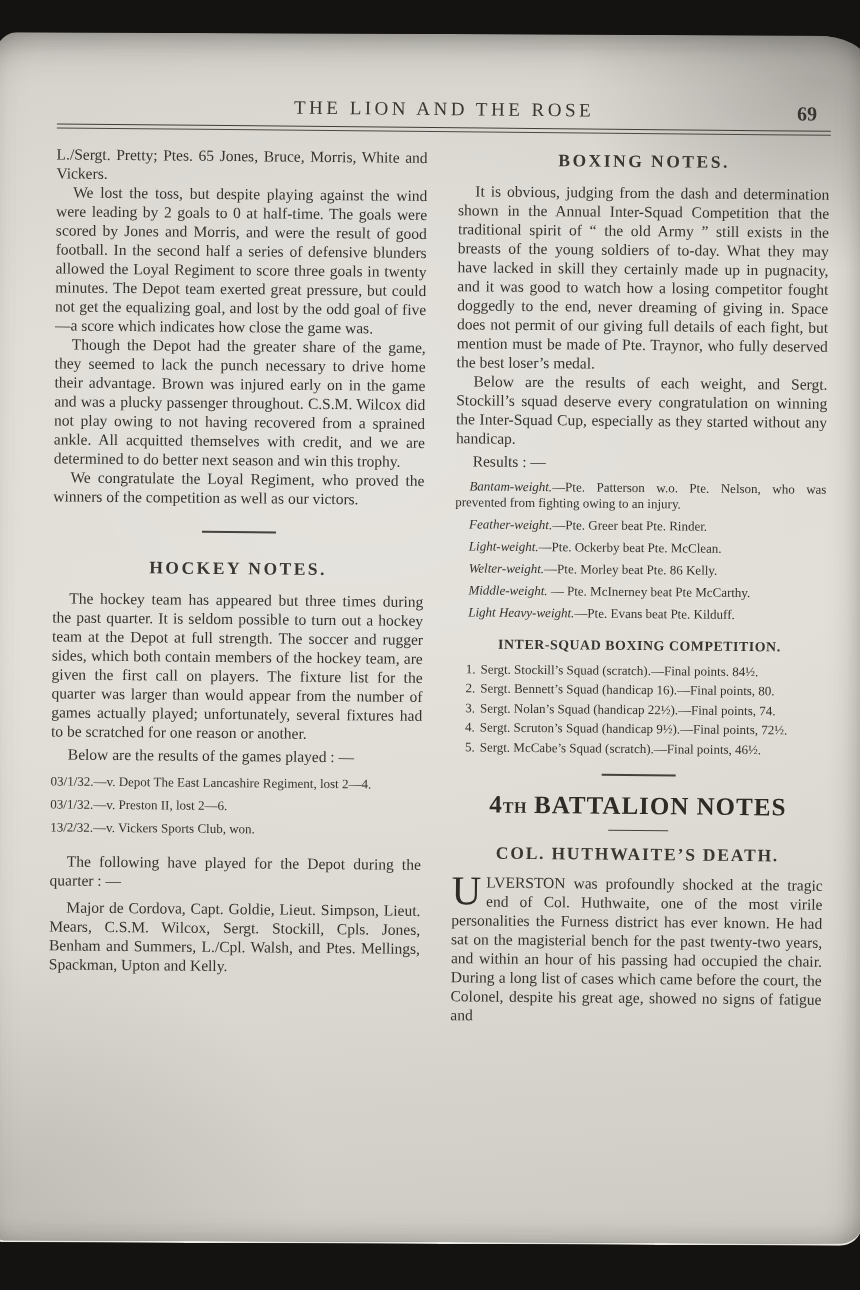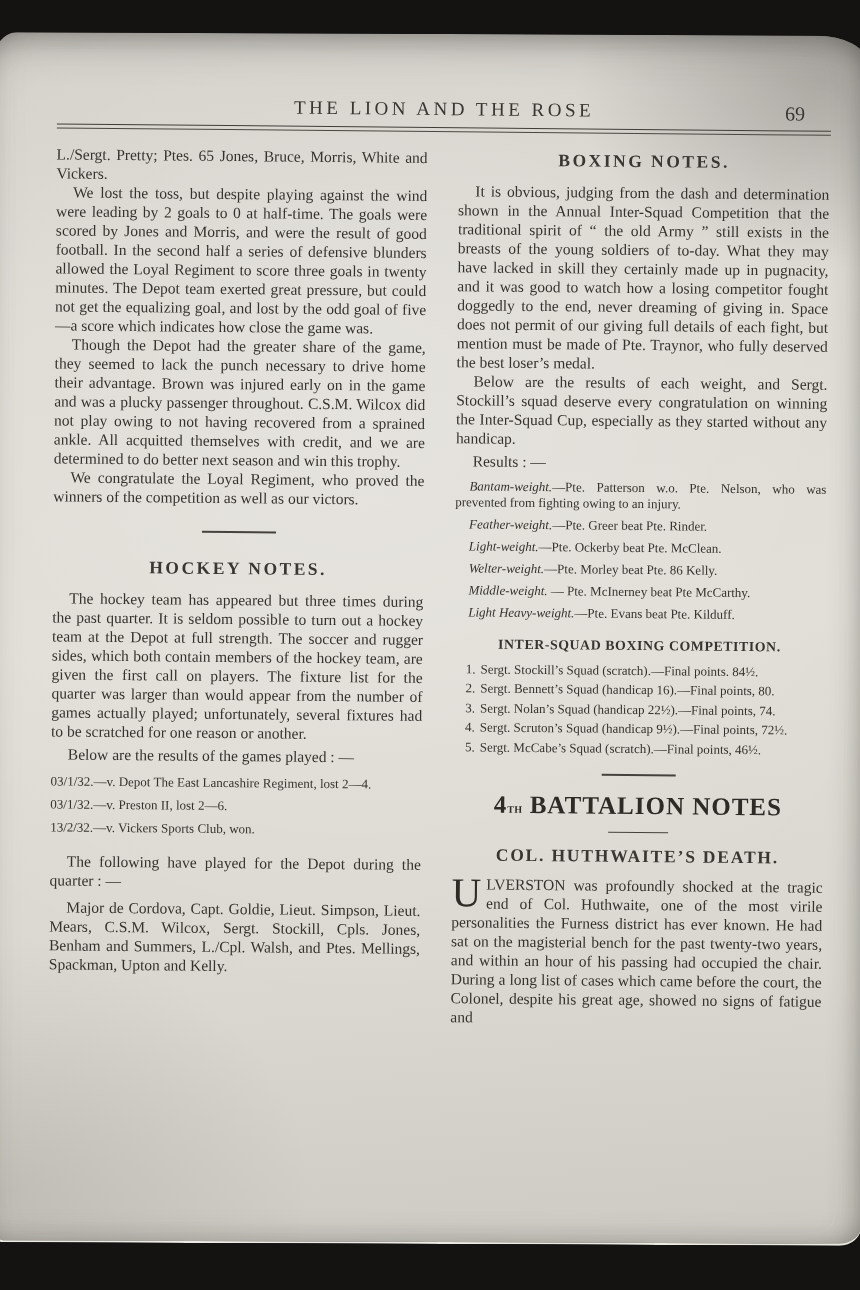--- a/index.html
+++ b/index.html
@@ -40,23 +40,24 @@
     margin:64px 34px 0 52px;
   }
   .journal-title{
     text-align:center;
     font-size:19px;
     letter-spacing:3.5px;
     color:#393631;
   }
   .page-number{
     position:absolute;
-    right:26px;top:1px;
+    right:14px;top:1px;
     font-size:20px;
     color:#393631;
+    font-weight:bold;
   }
   .header-rule{
     margin-top:7px;
     border-top:1.5px solid #403d38;
   }
   .header-rule::after{
     content:"";
     display:block;
     margin-top:2.5px;
     border-top:1px solid #4a4741;
@@ -126,21 +127,21 @@
   .s-num{padding-right:5px;}
   
   .battalion-head{
     text-align:center;
     font-size:25px;
     font-weight:bold;
     letter-spacing:1px;
     color:#2e2b27;
     margin:20px 0 0 0;
   }
-  .battalion-head .th{font-size:10px;letter-spacing:0.5px;}
+  .battalion-head .th{font-size:16px;letter-spacing:0.5px;}
   .battalion-head .rest{margin-left:7px;}
   .sub-head{
     text-align:center;
     font-size:17.5px;
     letter-spacing:1.8px;
     color:#3a3732;
     margin:0 0 10px 0;
   }
   .dropcap{
     float:left;

